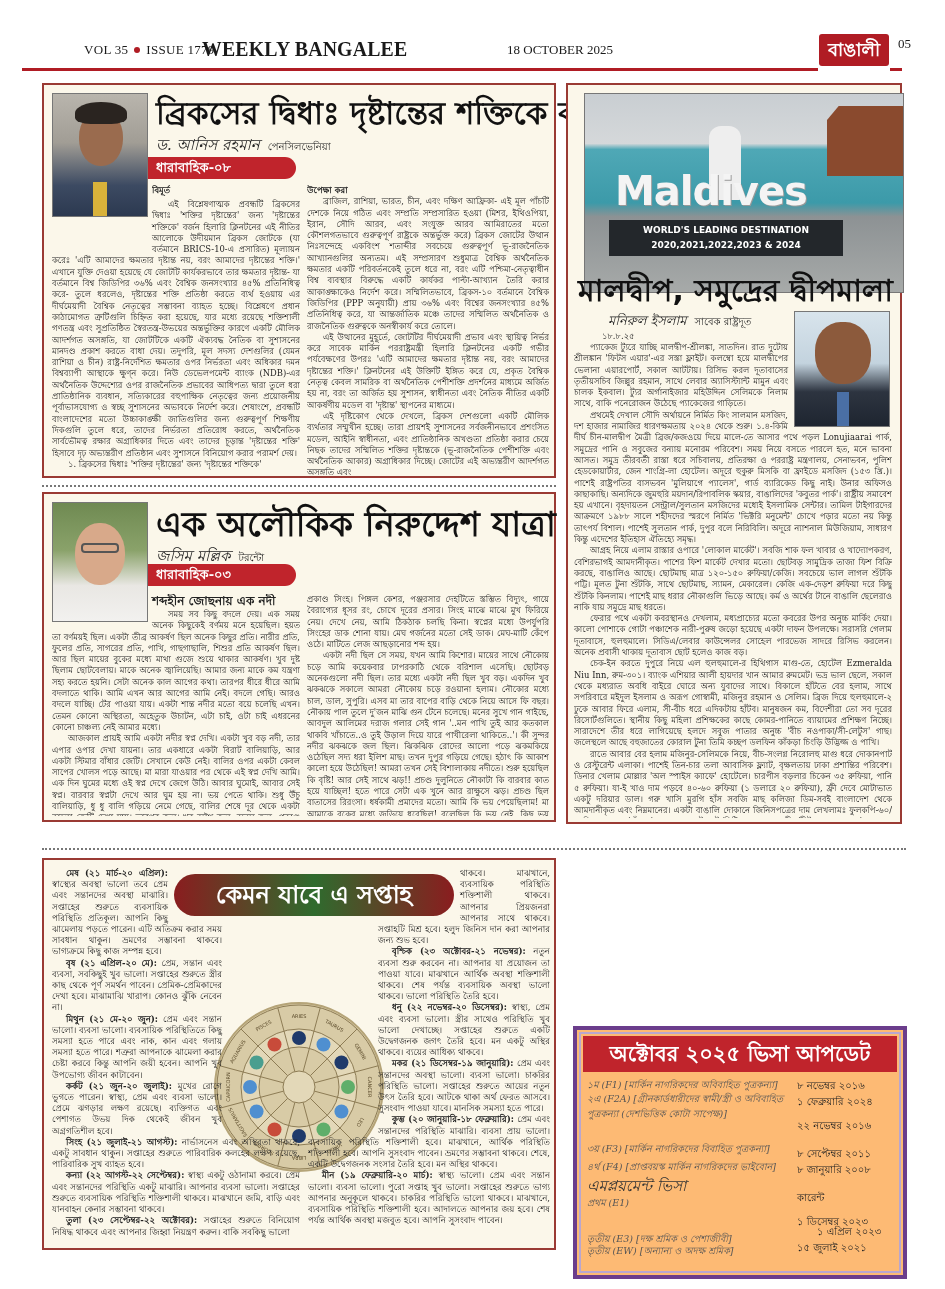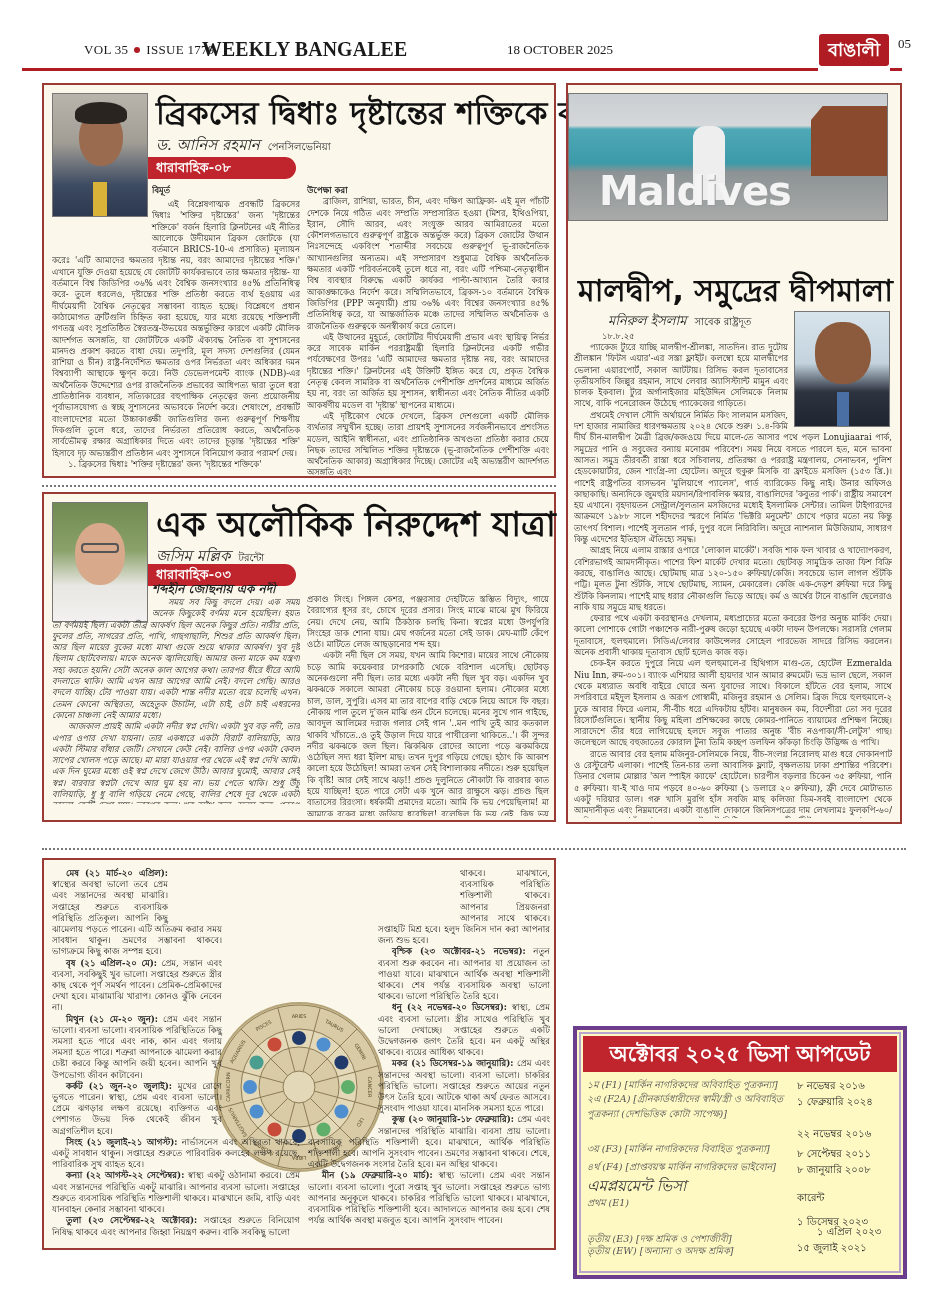--- a/index.html
+++ b/index.html
@@ -30,21 +30,21 @@
 
   .dotted-sep { position: absolute; height: 0; border-top: 2px dotted #777; }
 
   
   .horo-banner { position: absolute; left: 130px; top: 14px; width: 280px; height: 42px; border-radius: 21px; background: linear-gradient(90deg, #8a1d1f 0%, #2f6b2e 50%, #8a1d1f 100%); color: #fff; font-family: "DejaVu Sans", sans-serif; font-weight: bold; font-size: 24px; text-align: center; line-height: 42px; }
   .zodiac-wheel { position: absolute; border-radius: 50%; background: #d8cba6; border: 2px solid #b5a478; }
   .horo-col p { text-indent: 14px; }
   .horo-col .sign { font-weight: bold; }
 
   
-  .visa-box { position: absolute; left: 573px; top: 1026px; width: 334px; height: 253px; background: #fef9c3; border: 4px solid #6b3d8c; outline: 2px solid #b9a6cf; outline-offset: -8px; }
+  .visa-box { position: absolute; left: 573px; top: 1026px; width: 334px; height: 253px; background: #fdba74; border: 4px solid #6b3d8c; outline: 2px solid #b9a6cf; outline-offset: -8px; }
   .visa-title { position: absolute; left: 6px; top: 6px; right: 6px; height: 36px; background: #c0242c; color: #fff; font-family: "DejaVu Sans", sans-serif; font-weight: bold; font-size: 21px; text-align: center; line-height: 36px; }
   .visa-row { position: absolute; left: 10px; font-family: "DejaVu Serif", serif; font-style: italic; font-size: 9.5px; color: #555; }
   .visa-date { position: absolute; left: 220px; font-family: "DejaVu Sans", sans-serif; font-size: 10px; color: #222; }
   .visa-sub { position: absolute; left: 10px; font-family: "DejaVu Serif", serif; font-style: italic; font-size: 15px; color: #333; }
 </style>
 </head>
 <body>
 
 <div class="masthead">
   <div class="mast-vol">
@@ -93,36 +93,36 @@
   <div class="photo" style="left:8px; top:8px; width:96px; height:120px; background: linear-gradient(180deg,#6f8a52 0%,#8aa26a 40%,#e9e7e3 70%,#f2f1ef 100%);">
     <div style="position:absolute; left:22px; top:20px; width:50px; height:62px; border-radius:48%; background:#d8a98a;"></div>
     <div style="position:absolute; left:28px; top:40px; width:38px; height:10px; border:2px solid #555; border-radius:4px;"></div>
   </div>
   <div class="headline" style="left:112px; top:4px; font-size:34px;">এক অলৌকিক নিরুদ্দেশ যাত্রা</div>
   <div class="byline" style="left:112px; top:50px;">
     <span>জসিম মল্লিক</span><span class="loc">টরন্টো</span>
   </div>
   <div class="series-tag" style="left:104px; top:70px; width:148px;">ধারাবাহিক-০৩</div>
 
-  <div class="col" style="left:8px; top:88px; width:248px; height:222px;font-style:italic;">
+  <div class="col" style="left:8px; top:100px; width:248px; height:222px;">
     <div style="float:left; width:100px; height:28px;"></div>
     <p class="sub" style="font-size:12px; line-height:15px;">শব্দহীন জোছনায় এক নদী</p>
     <p>সময় সব কিছু বদলে দেয়। এক সময় অনেক কিছুকেই বর্ণময় মনে হয়েছিল। হয়ত তা বর্ণময়ই ছিল। একটা তীব্র আকর্ষণ ছিল অনেক কিছুর প্রতি। নারীর প্রতি, ফুলের প্রতি, সাগরের প্রতি, পাখি, গাছগাছালি, শিশুর প্রতি আকর্ষণ ছিল। আর ছিল মায়ের বুকের মধ্যে মাথা গুজে শুয়ে থাকার আকর্ষণ। খুব দুষ্ট ছিলাম ছোটবেলায়। মাকে অনেক জ্বালিয়েছি। আমার জন্য মাকে কম যন্ত্রণা সহ্য করতে হয়নি। সেটা অনেক কাল আগের কথা। তারপর ধীরে ধীরে আমি বদলাতে থাকি। আমি এখন আর আগের আমি নেই। বদলে গেছি। আরও বদলে যাচ্ছি। টের পাওয়া যায়। একটা শান্ত নদীর মতো বয়ে চলেছি এখন। তেমন কোনো অস্থিরতা, অহেতুক উচাটন, এটা চাই, ওটা চাই এধরনের কোনো চাঞ্চল্য নেই আমার মধ্যে।</p>
     <p>আজকাল প্রায়ই আমি একটা নদীর স্বপ্ন দেখি। একটা খুব বড় নদী, তার এপার ওপার দেখা যায়না। তার একধারে একটা বিরাট বালিয়াড়ি, আর একটা স্টিমার বাঁধার জেটি। সেখানে কেউ নেই। বালির ওপর একটা কেবল সাপের খোলস পড়ে আছে। মা মারা যাওয়ার পর থেকে এই স্বপ্ন দেখি আমি। এক দিন ঘুমের মধ্যে ওই স্বপ্ন দেখে জেগে উঠি। আবার ঘুমোই, আবার সেই স্বপ্ন। বারবার স্বপ্নটা দেখে আর ঘুম হয় না। ভয় পেতে থাকি। শুধু উঁচু বালিয়াড়ি, ধু ধু বালি গড়িয়ে নেমে গেছে, বালির শেষে দূর থেকে একটা কালো জেটি দেখা যায়। তারপর জল। খুব অথৈ জল, অনন্ত জল, প্রকাণ্ড নদী, তার ওপর কালো আকাশ ঝুঁকে আছে..।</p>
 
   </div>
   <div class="col" style="left:263px; top:100px; width:242px; height:222px;">
     <p style="text-indent:0">প্রকাণ্ড সিংহ। পিঙ্গল কেশর, পঞ্জরসার দেহটিতে স্তম্ভিত বিদ্যুৎ, গায়ে বৈরাগ্যের ধূসর রং, চোখে দূরের প্রসার। সিংহ মাঝে মাঝে মুখ ফিরিয়ে নেয়। দেখে নেয়, আমি ঠিকঠাক চলছি কিনা। স্বপ্নের মধ্যে উপর্যুপরি সিংহের ডাক শোনা যায়। মেঘ গর্জনের মতো সেই ডাক। মেঘ-মাটি কেঁপে ওঠে। মাটিতে লেজ আছড়ানোর শব্দ হয়।</p>
     <p>একটা নদী ছিল সে সময়, যখন আমি কিশোর। মায়ের সাথে নৌকোয় চড়ে আমি কয়েকবার ঢাপরকাঠি থেকে বরিশাল এসেছি। ছোটবড় অনেকগুলো নদী ছিল। তার মধ্যে একটা নদী ছিল খুব বড়। একদিন খুব ঝকঝকে সকালে আমরা নৌকোয় চড়ে রওয়ানা হলাম। নৌকোর মধ্যে চাল, ডাল, সুপুরি। এসব মা তার বাপের বাড়ি থেকে নিয়ে আসে ফি বছর। নৌকায় পাল তুলে দু'জন মাঝি গুন টেনে চলেছে। মনের সুখে গান গাইছে, আবদুল আলিমের দরাজ গলার সেই গান '..মন পাখি তুই আর কতকাল থাকবি খাঁচাতে..ও তুই উড়াল দিয়ে যারে পাখীরেলা থাকিতে..'। কী সুন্দর নদীর ঝকঝকে জল ছিল। ঝিকঝিক রোদের আলো পড়ে ঝকমকিয়ে ওঠেছিল সদ্য ধরা ইলিশ মাছ। তখন দুপুর গড়িয়ে গেছে। হঠাৎ কি আকাশ কালো হয়ে উঠেছিল! আমরা তখন সেই বিশালাকায় নদীতে। শুরু হয়েছিল কি বৃষ্টি! আর সেই সাথে ঝড়!! প্রচণ্ড দুলুনিতে নৌকাটা কি বারবার কাত হয়ে যাচ্ছিল! হতে পারে সেটা এক খুনে আর রাক্ষুসে ঝড়। প্রচণ্ড ছিল বাতাসের রিরংসা। ধর্ষকামী প্রমাদের মতো। আমি কি ভয় পেয়েছিলাম! মা আমাকে বুকের মধ্যে জড়িয়ে ধরেছিল! বলেছিল কি ভয় নেই, কিছু ভয় নেই..আমি আছি। এখন আর সেসব মনে নেই।</p>
 
   </div>
 </div>
 
 <div class="box" style="left:566px; top:83px; width:336px; height:741px;">
-  <div class="photo" style="left:0; top:8px; width:320px; height:128px; background: linear-gradient(180deg,#c9ced2 0%,#d5d8da 25%,#4fa8b6 28%,#3c9aa9 55%,#8d9294 62%,#a7aaa9 100%); padding-left: 8px;">
+  <div class="photo" style="left:16px; top:8px; width:320px; height:200px; background: linear-gradient(180deg,#c9ced2 0%,#d5d8da 25%,#4fa8b6 28%,#3c9aa9 55%,#8d9294 62%,#a7aaa9 100%); padding-left: 8px;">
     <div style="position:absolute; left:242px; top:12px; width:78px; height:70px; background:#8a4a2e; clip-path: polygon(15% 0,100% 0,100% 100%,0 100%,0 20%);"></div>
     <div style="position:absolute; left:124px; top:32px; width:32px; height:74px; background:#eeeeee; border-radius:12px 12px 2px 2px;"></div>
     <div style="position:absolute; left:30px; top:74px; font-family:'DejaVu Sans',sans-serif; font-weight:bold; font-size:40px; color:#f4f4f4; letter-spacing:-1px; text-shadow:1px 1px 0 #999;">Maldives</div>
     <div style="position:absolute; left:24px; top:126px; width:234px; height:36px; background:#23272b; color:#fff; font-family:'DejaVu Sans',sans-serif; font-weight:bold; font-size:9px; text-align:center; line-height:15px; padding-top:3px;">
       <div>WORLD'S LEADING DESTINATION</div>
       <div>2020,2021,2022,2023 &amp; 2024</div>
     </div>
   </div>
   <div class="headline" style="left:10px; top:182px; font-size:30px;">মালদ্বীপ, সমুদ্রের দ্বীপমালা</div>
   <div class="byline" style="left:40px; top:226px; font-size:13px;">
@@ -144,20 +144,21 @@
     <p>ফেরার পথে একটা কবরস্থানও দেখলাম, মধ্যপ্রাচ্যের মতো কবরের উপর অনুচ্চ মার্কিং দেয়া। কালো পোশাকে গোটা পঞ্চাশেক নারী-পুরুষ জড়ো হয়েছে একটা দাফন উপলক্ষে। সরাসরি গেলাম দূতাবাসে, হুলহুমালে। সিডিএ/লেবার কাউন্সেলর সোহেল পারভেজ সাদরে রিসিভ করলেন। অনেক প্রবাসী থাকায় দূতাবাস ছোট হলেও কাজ বড়।</p>
     <p>চেক-ইন করতে দুপুরে নিয়ে এল হুলহুমালে-র হিথিগাস মাগু-তে, হোটেল Ezmeralda Niu Inn, রুম-৩০১। ব্যাংক এশিয়ার আলী হায়দার খান আমার রুমমেট। ভদ্র ভাল ছেলে, সকাল থেকে মধ্যরাত অবধি বাইরে ঘোরে অন্য যুবাদের সাথে। বিকালে হাঁটতে বের হলাম, সাথে সপরিবারে মইদুল ইসলাম ও অরূপ গোস্বামী, মজিনুর রহমান ও সেলিম। ব্রিজ দিয়ে হুলহুমালে-২ ঢুকে আবার ফিরে এলাম, সী-বীচ ধরে এদিকটায় হাঁটব। মানুষজন কম, বিদেশীরা তো সব দূরের রিসোর্টগুলিতে। স্থানীয় কিছু মহিলা প্রশিক্ষকের কাছে কোমর-পানিতে ব্যায়ামের প্রশিক্ষণ নিচ্ছে। সারাদেশে তীর ধরে লাগিয়েছে হলদে সবুজ পাতার অনুচ্চ 'বীচ নওপাকা/সী-লেটুস' গাছ। জলেস্থলে আছে বহুজাতের কোরাল টুনা তিমি কচ্ছপ ডলফিন কাঁকড়া চিংড়ি উদ্ভিজ্জ ও পাখি।</p>
     <p>রাতে আবার বের হলাম মজিনুর-সেলিমকে নিয়ে, বীচ-সংলগ্ন নিরোলহু মাগু ধরে দোকানপাট ও রেস্টুরেন্ট এলাকা। পাশেই তিন-চার তলা আবাসিক ফ্ল্যাট, বৃক্ষলতায় ঢাকা প্রশান্তির পরিবেশ। ডিনার খেলাম মোল্লার 'অল স্পাইস ক্যাফে' হোটেলে। চারপীস বড়লার চিকেন ৩৫ রুফিয়া, পানি ৫ রুফিয়া। যা-ই খাও দাম পড়বে ৪০-৬০ রুফিয়া (১ ডলারে ২০ রুফিয়া), ফ্রী দেবে মোটাভাত একটু দরিয়ার ডাল। গরু খাসি মুরগি হাঁস সবজি মাছ কলিজা ডিম-সবই বাংলাদেশ থেকে আমদানীকৃত এবং নিম্নমানের। একটা বাঙালি দোকানে জিনিসপত্রের দাম লেখলামঃ ফুলকপি-৬০/কেজি, বেগুন/ঢেঁড়স/করলা-৭০, টমেটো/মিষ্টিকুমড়া-৮০, বীন/বীট-৭৫, গাজর/লেবু-৩৫, কাচামরিচ-৮০, পেঁয়াজ-২৫, পেয়ারা-৯৫, কমলা-১১১, কলা/নারকেল-১০০। নিশ্চয়ই ভাল রেস্টুরেন্ট ও সুপারশপ</p>
 
   </div>
 </div>
 
 <div class="dotted-sep" style="left:42px; top:848px; width:864px;"></div>
 
 <div class="box" style="left:42px; top:858px; width:514px; height:392px;">
+  <div class="horo-banner">কেমন যাবে এ সপ্তাহ</div>
 
   <div class="zodiac-wheel" style="left:170px; top:142px; width:170px; height:170px;">
     <svg width="166" height="166" viewBox="0 0 166 166">
       <circle cx="83" cy="83" r="82" fill="#d8cba6" stroke="#8d7c55" stroke-width="1"></circle>
       <circle cx="83" cy="83" r="58" fill="#e3d8b8" stroke="#8d7c55" stroke-width="1"></circle>
       <circle cx="83" cy="83" r="40" fill="#d8cba6" stroke="#8d7c55" stroke-width="1"></circle>
       <circle cx="83" cy="83" r="16" fill="#e3d8b8" stroke="#8d7c55" stroke-width="1"></circle>
       <g id="wheel-spokes" stroke="#8d7c55" stroke-width="1">
           <line x1="78.85889527835967" y1="67.5451867793749" x2="61.77683830159329" y2="3.794082244296405"></line>
           <line x1="87.14110472164033" y1="67.5451867793749" x2="104.2231616984067" y2="3.794082244296405"></line>
@@ -228,21 +229,21 @@
 
 <div class="visa-box">
   <div class="visa-title">অক্টোবর ২০২৫ ভিসা আপডেট</div>
 
   <div class="visa-row" style="top:48px; width:205px;">১ম (F1) [মার্কিন নাগরিকদের অবিবাহিত পুত্রকন্যা]</div>
   <div class="visa-date" style="top:48px;">৮ নভেম্বর ২০১৬</div>
 
   <div class="visa-row" style="top:62px; width:205px;">২এ (F2A) [গ্রীনকার্ডধারীদের স্বামী/স্ত্রী ও অবিবাহিত পুত্রকন্যা (দেশভিত্তিক কোটা সাপেক্ষ)]</div>
   <div class="visa-date" style="top:64px;">১ ফেব্রুয়ারি ২০২৪</div>
 
-  <div class="visa-date" style="top:96px;">২২ নভেম্বর ২০১৬</div>
+  <div class="visa-date" style="top:88px;">২২ নভেম্বর ২০১৬</div>
 
   <div class="visa-row" style="top:112px; width:205px;">৩য় (F3) [মার্কিন নাগরিকদের বিবাহিত পুত্রকন্যা]</div>
   <div class="visa-date" style="top:116px;">৮ সেপ্টেম্বর ২০১১</div>
 
   <div class="visa-row" style="top:130px; width:205px;">৪র্থ (F4) [প্রাপ্তবয়স্ক মার্কিন নাগরিকদের ভাইবোন]</div>
   <div class="visa-date" style="top:132px;">৮ জানুয়ারি ২০০৮</div>
 
   <div class="visa-sub" style="top:144px;text-align:center;">এমপ্লয়মেন্ট ভিসা</div>
 
   <div class="visa-row" style="top:166px; width:205px;">প্রথম (E1)</div>

